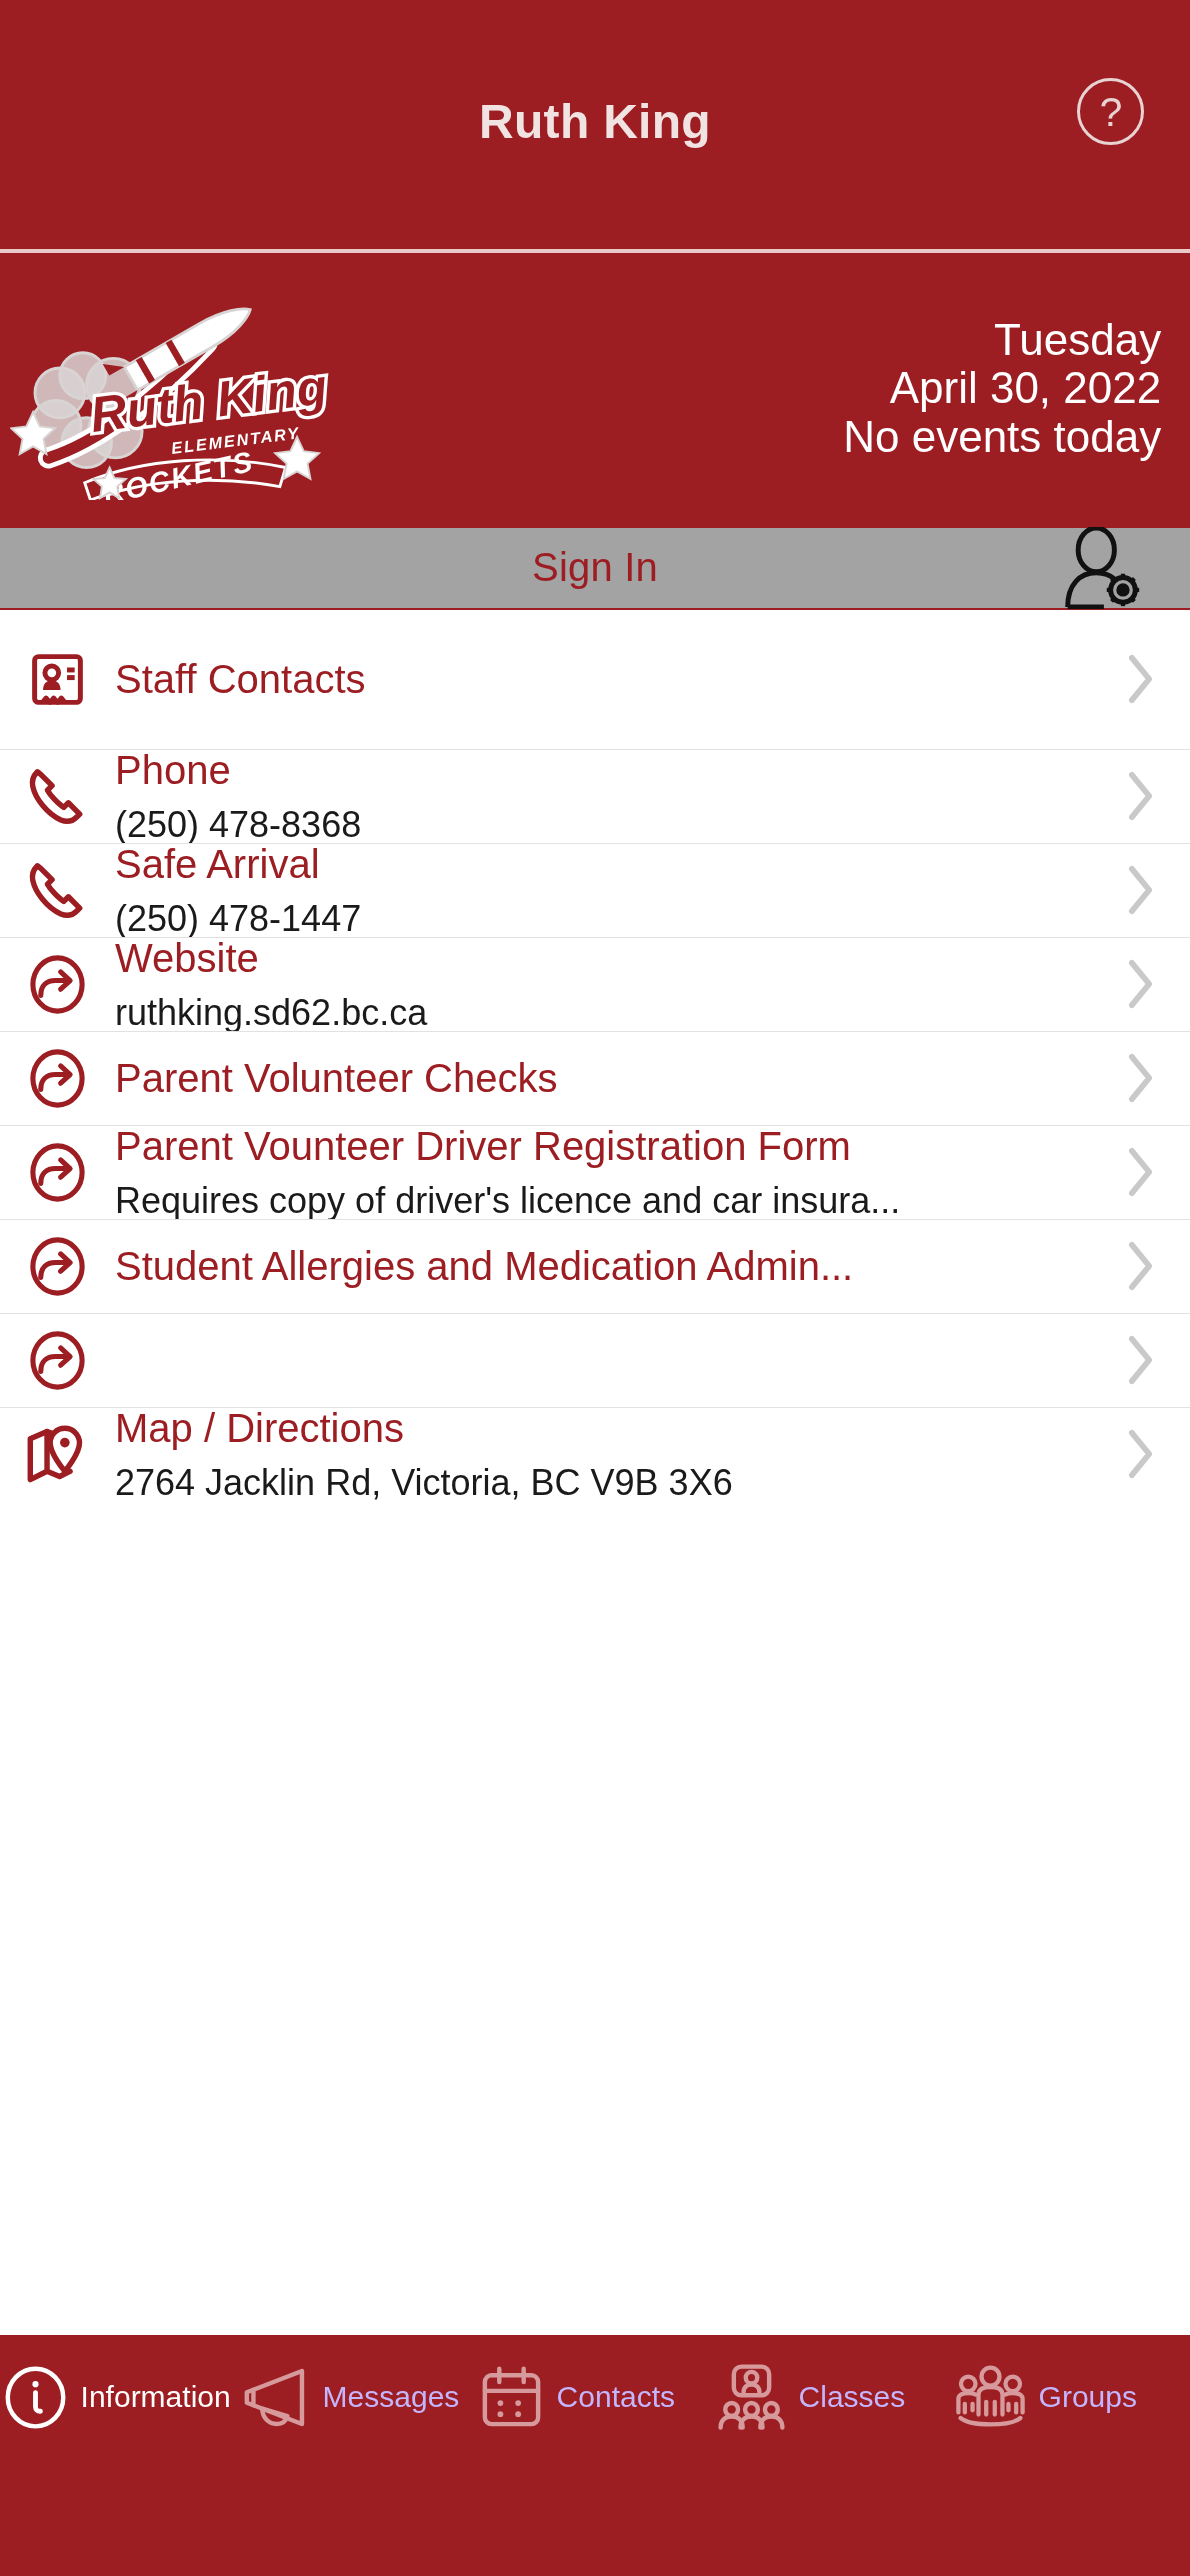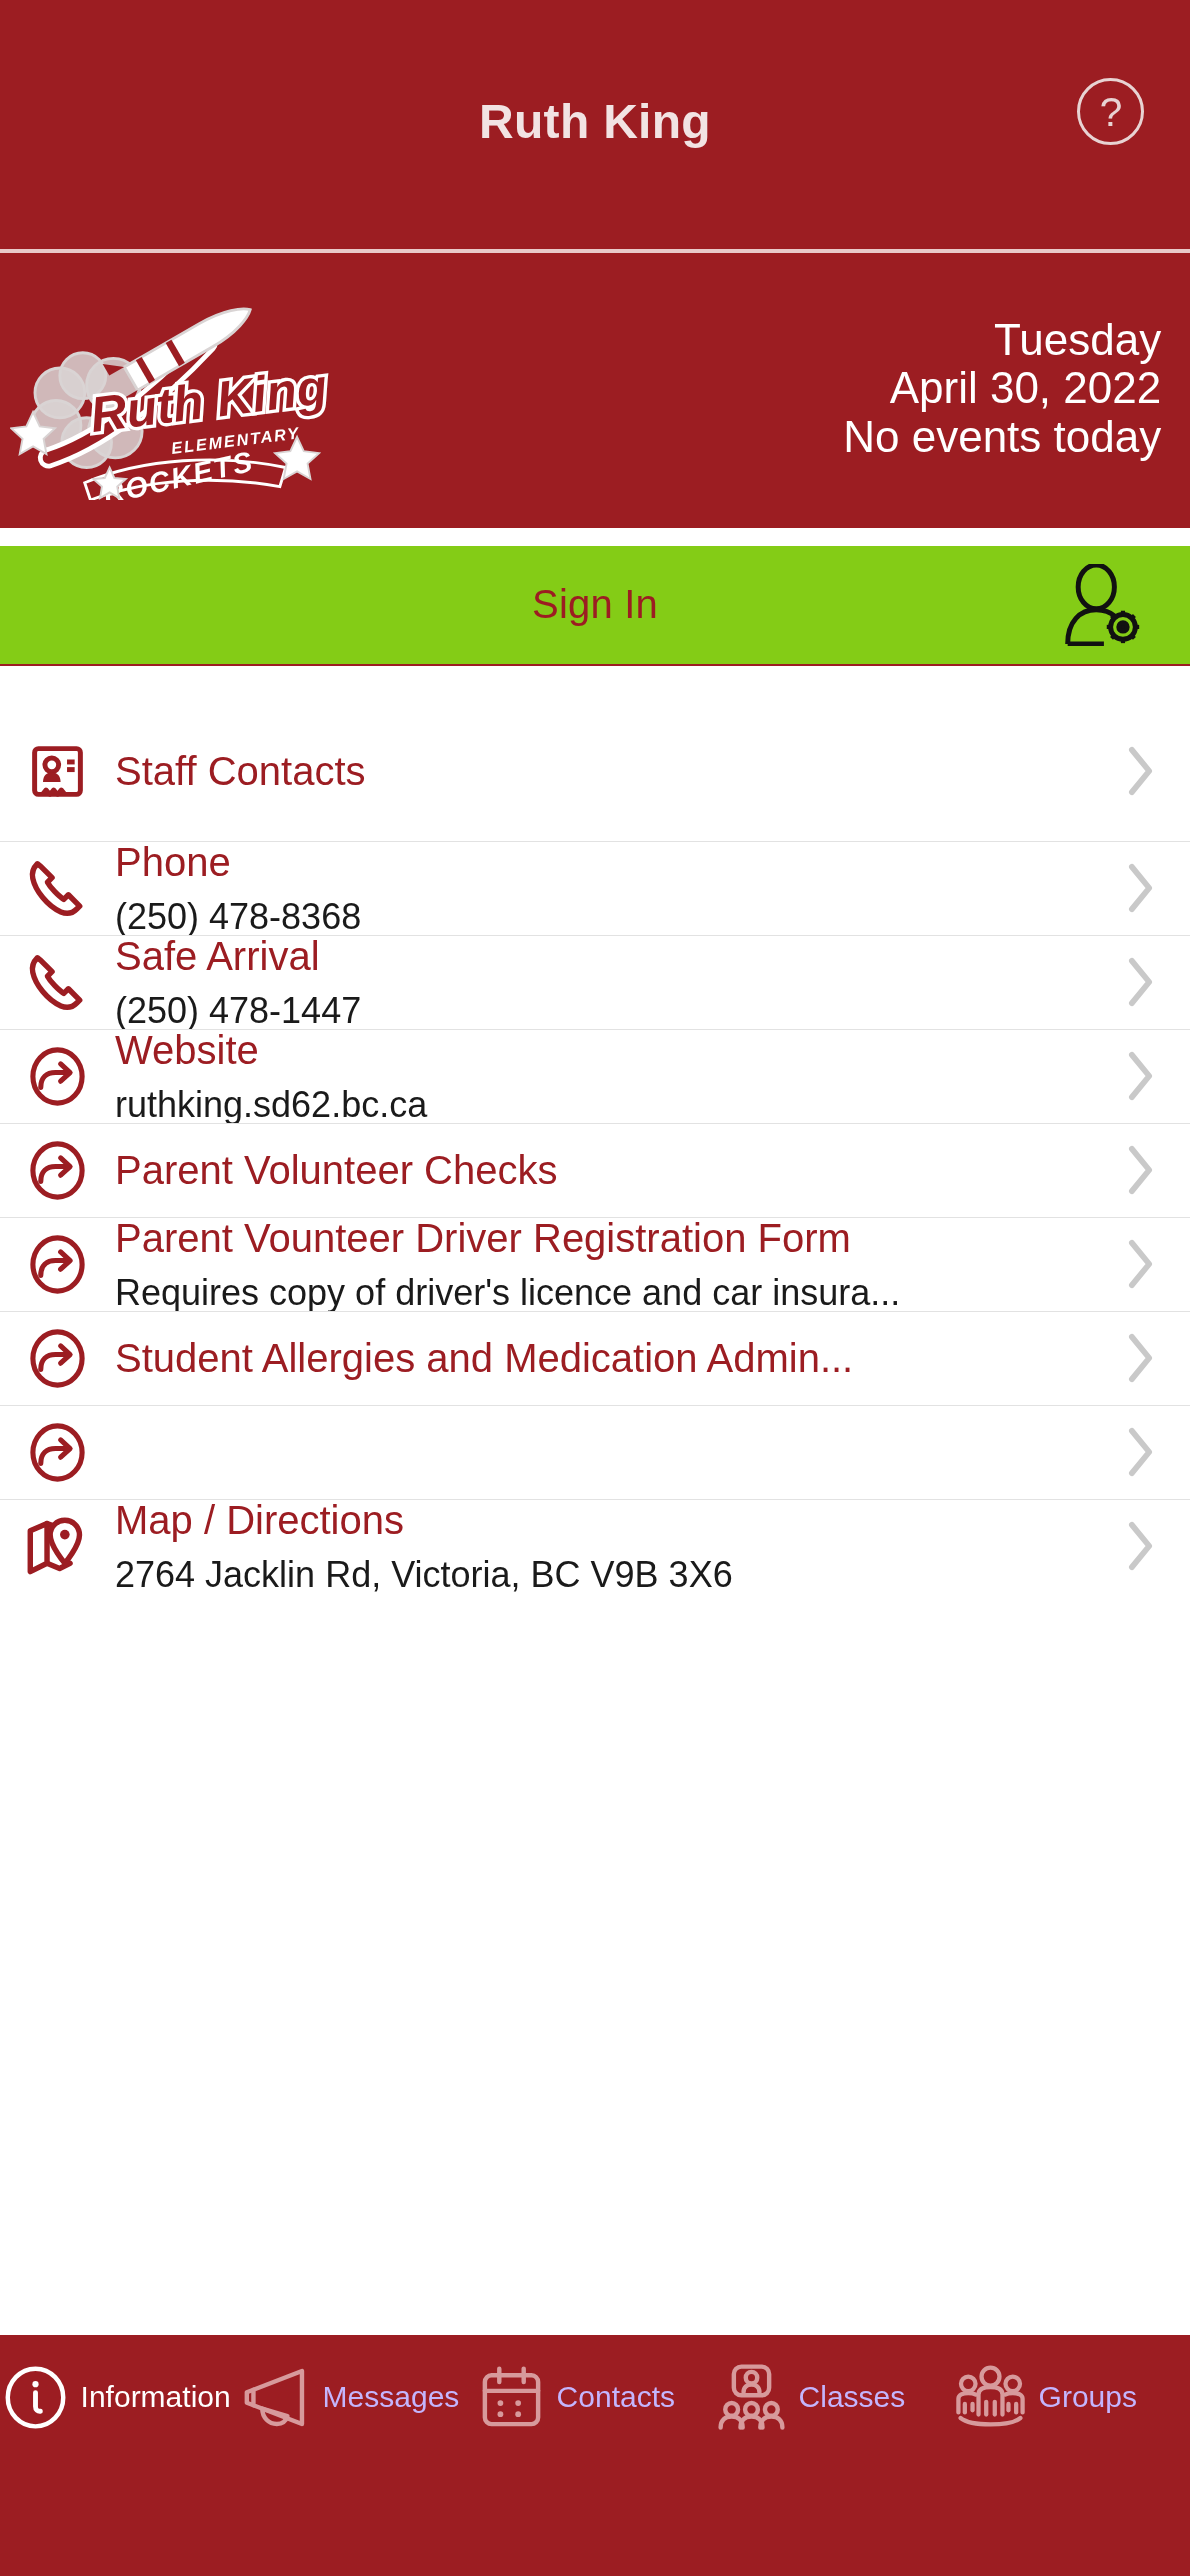--- a/index.html
+++ b/index.html
@@ -38,30 +38,30 @@
   .logo-wrap { width:335px; height:220px; position:relative; flex:0 0 auto; }
   .logo-wrap svg { display:block; width:100%; height:100%; }
   .datebox {
     text-align:right; color:#ffffff; font-size:44px; line-height:1.1;
     padding-bottom:3.8px; padding-right:3.8px;
   }
   .datebox div { white-space:nowrap; }
 
   
   .signin-bar {
-    background:#84cc16; height:120px; flex:0 0 auto;
+    background:#a3a3a3; height:82px; flex:0 0 auto;
     display:flex; align-items:center; justify-content:center;
-    position:relative; border-bottom:2.9px solid #9C1D22;margin-top:18px;
+    position:relative; border-bottom:2.9px solid #9C1D22;
   }
   .signin-label { color:#9C1D22; font-size:40px; letter-spacing:0.2px; }
   .account-icon { position:absolute; right:44px; top:50%; transform:translateY(-50%); }
   .account-icon svg { display:block; }
 
   
-  .list { flex:1 1 auto; background:#fff; overflow:hidden;margin-top:36px; }
+  .list { flex:1 1 auto; background:#fff; overflow:hidden; }
   .row {
     position:relative; display:flex; align-items:center;
     padding:0 58px 0 21px; border-top:1.9px solid #e2e2e2;
     background:#fff;
   }
   .row:first-child { border-top:none; }
   .row-icon {
     width:73px; height:73px; flex:0 0 auto;
     display:flex; align-items:center; justify-content:center; margin-right:21px;
   }

